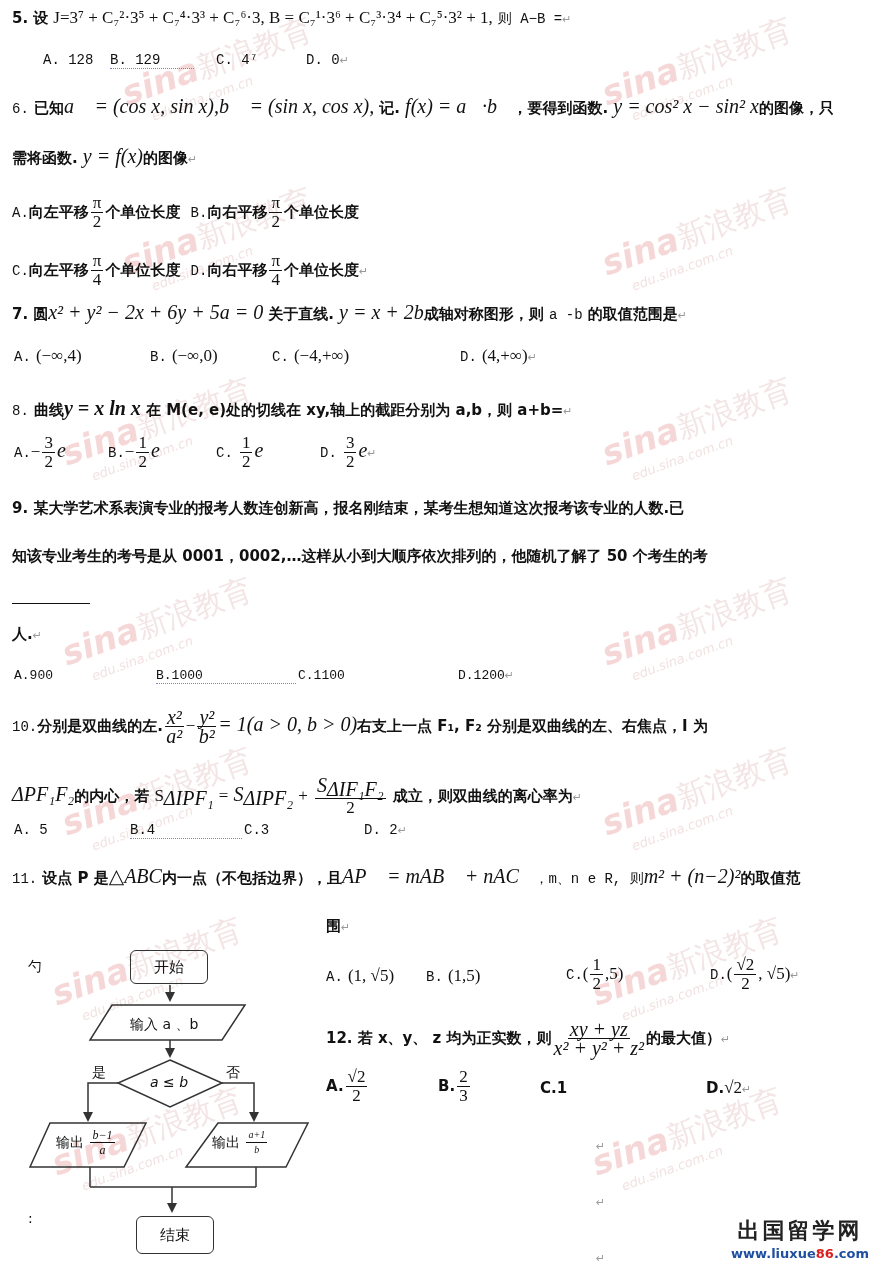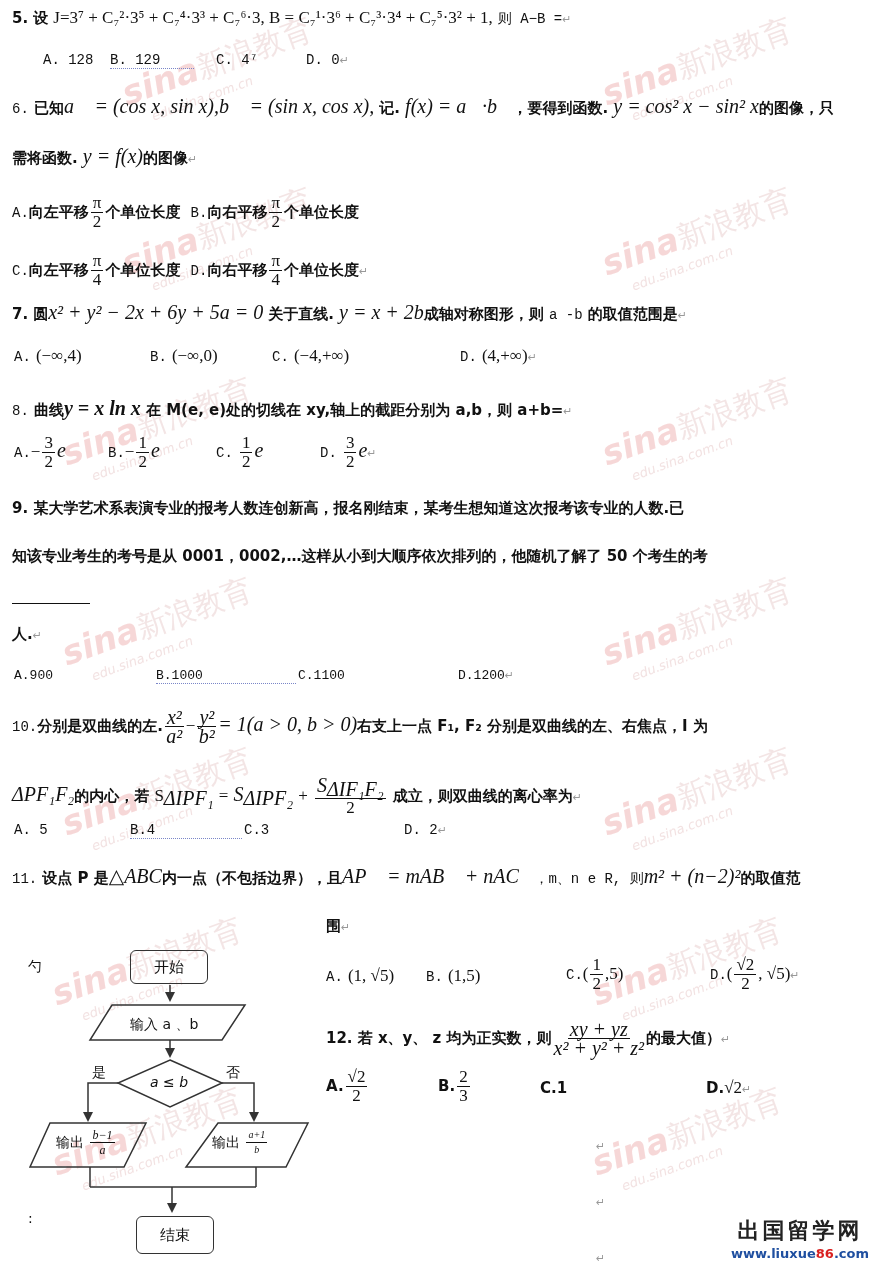--- a/index.html
+++ b/index.html
@@ -212,21 +212,21 @@
   <span class="frac">
       <span class="num"><span class="m">S</span><sub class="m">ΔIF₁F₂</sub></span>
       <span class="mr">2</span>
     </span>
   <span class="cn">成立，则双曲线的离心率为</span><span class="para">↵</span>
 </div>
 <div>
   <span class="opt mono" style="left:14px;top:822px;"><span>A.</span> <span>5</span></span>
   <span class="opt mono dotline" style="left:130px;top:822px;width:112px;"><span>B.</span><span>4</span></span>
   <span class="opt mono" style="left:244px;top:822px;"><span>C.</span><span>3</span></span>
-  <span class="opt mono" style="left:404px;top:822px;text-align:center;"><span>D.</span> <span>2</span><span class="para">↵</span></span>
+  <span class="opt mono" style="left:364px;top:822px;text-align:center;"><span>D.</span> <span>2</span><span class="para">↵</span></span>
 </div>
 
 <div class="line" style="top:866px;">
   <span class="mono">11.</span> <span class="cn">设点 P 是</span><span class="m">△ABC</span><span class="cn">内一点（不包括边界），且</span><span class="m">AP⃗ = mAB⃗ + nAC⃗</span><span class="mono">，m、n e R, 则</span><span class="m">m² + (n−2)²</span><span class="cn">的取值范</span>
 </div>
 <div class="line" style="left:326px;top:916px;">
   <span class="cn">围</span><span class="para">↵</span>
 </div>
 <div>
   <span class="opt" style="left:326px;top:966px;"><span class="mono">A.</span> <span class="mr">(1, √5)</span></span>

